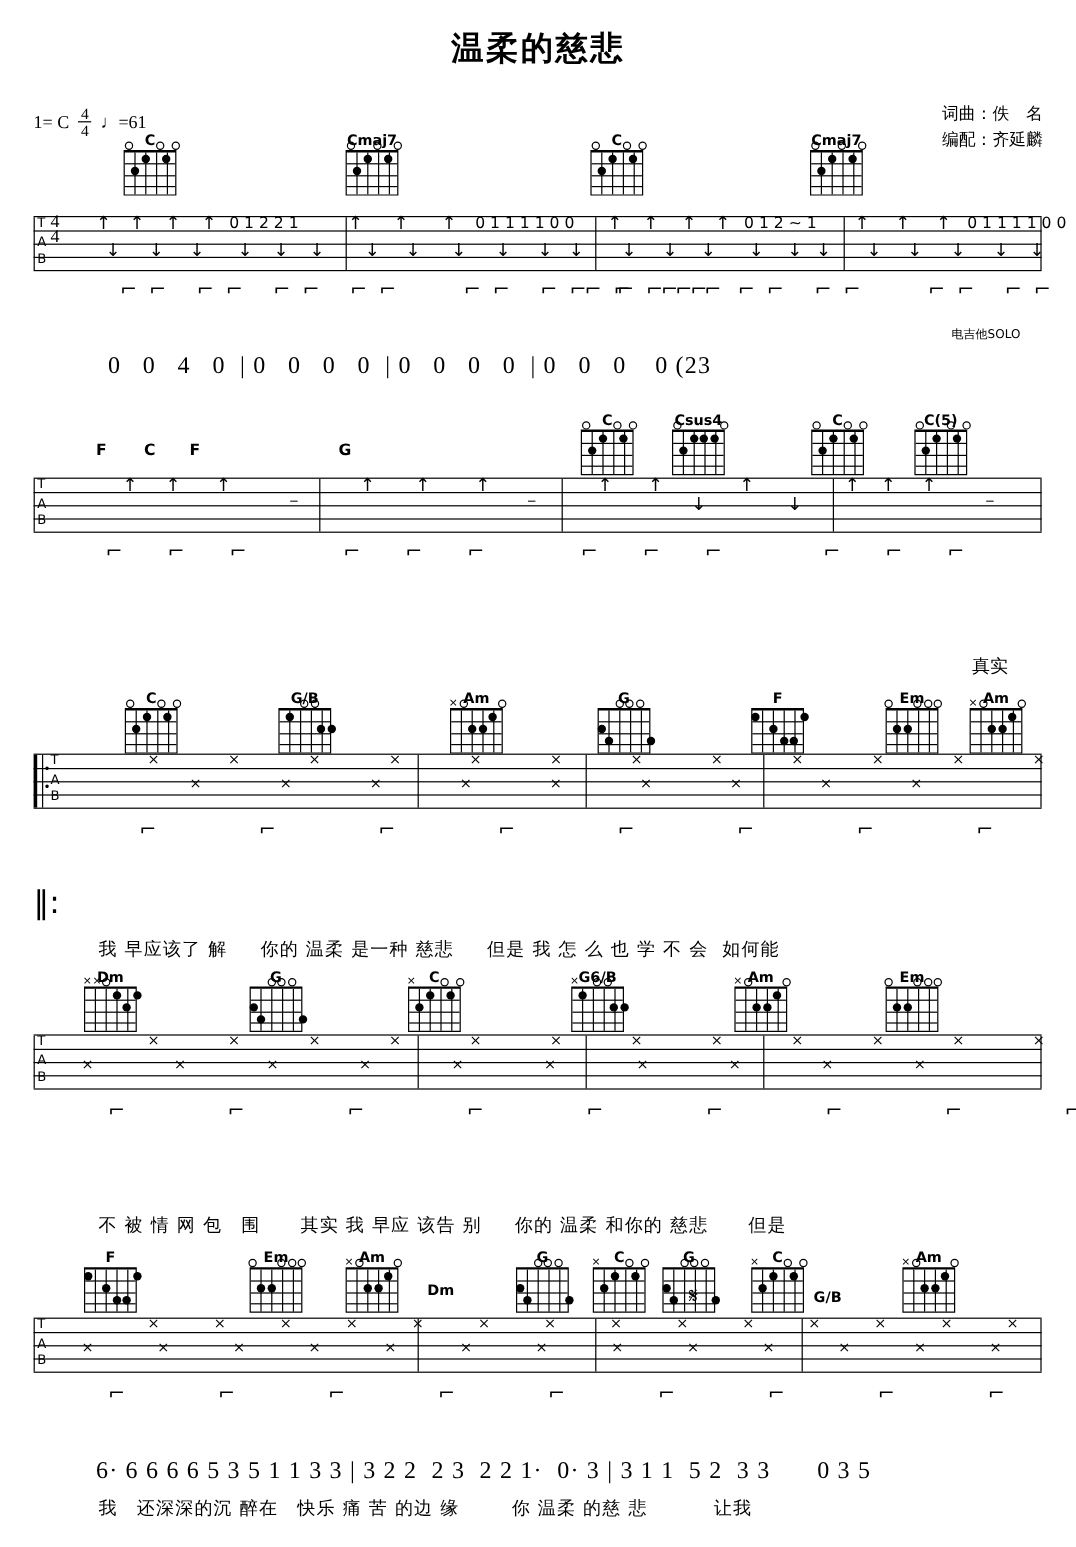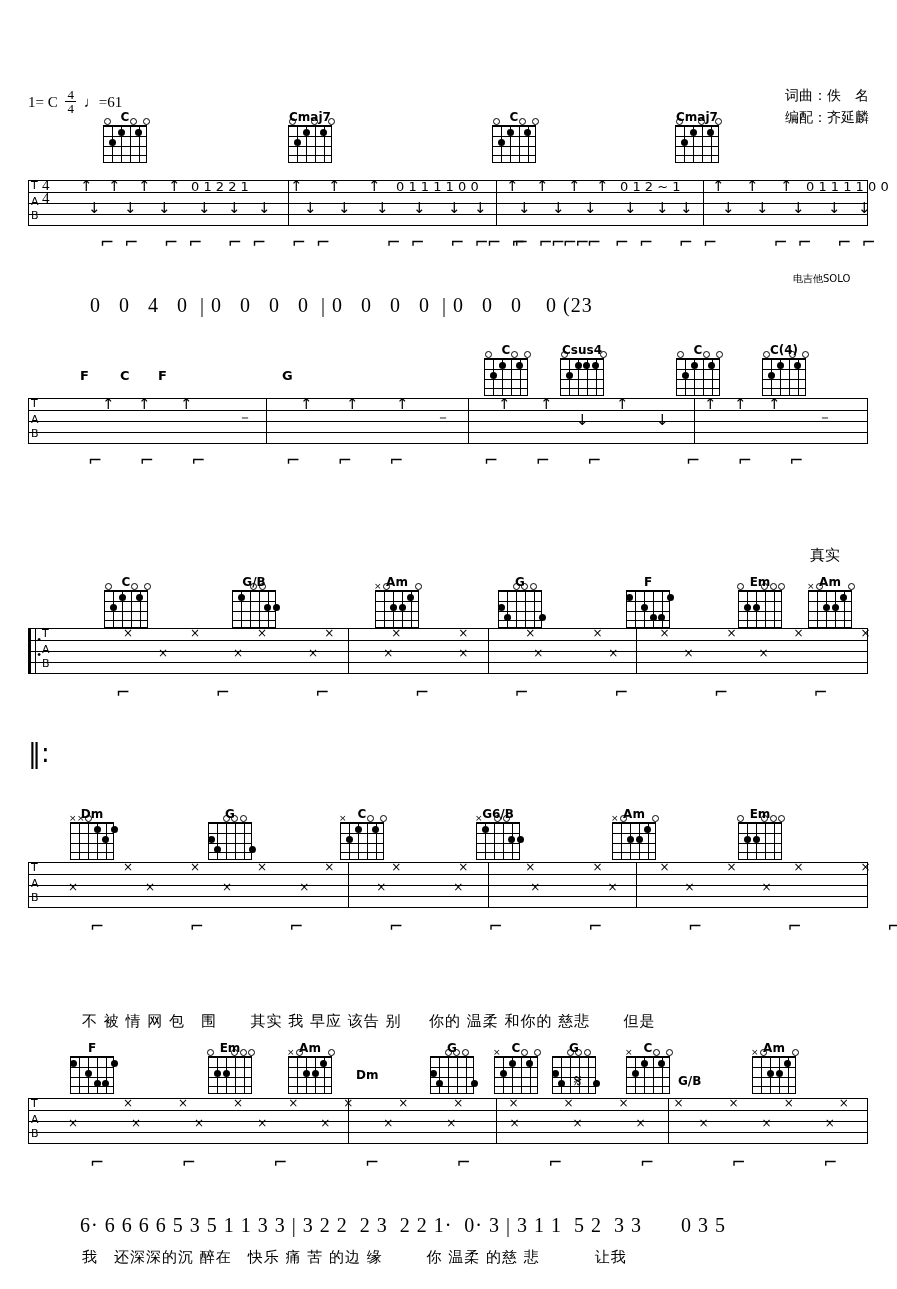--- a/index.html
+++ b/index.html
@@ -40,20 +40,21 @@
   .numline{position:absolute;font-size:19px;font-family:"Liberation Serif",serif;letter-spacing:0px;white-space:pre;}
   .lyr{position:absolute;font-size:15px;font-family:"DejaVu Sans",sans-serif;white-space:pre;}
 
   .smalllbl{position:absolute;font-size:10px;font-family:"DejaVu Sans",sans-serif;}
 </style>
 </head>
 <body>
 
 <div class="sheet">
 
+  <div class="title">温柔的慈悲</div>
 
   <div class="keyline">
     <span>1= C</span>
     <span class="frac">
       <span class="num">4</span>
       <span>4</span>
     </span>
     <span style="font-size:15px">♩</span><span>=61</span>
   </div>
 
@@ -255,21 +256,21 @@
         <i class="h" style="top:28px"></i>
       <span class="opn" style="left:0px"></span>
         <span class="opn" style="left:26px"></span>
         <span class="opn" style="left:39px"></span>
       <span class="dot" style="left:14px;top:2px"></span>
         <span class="dot" style="left:31px;top:2px"></span>
         <span class="dot" style="left:5px;top:12px"></span>
     </div>
   </div>
   <div class="chord" style="left:762px;top:358px">
-    <div class="nm">C(4)</div>
+    <div class="nm">C(5)</div>
     <div class="grid">
       <i class="v" style="left:8px"></i>
         <i class="v" style="left:17px"></i>
         <i class="v" style="left:26px"></i>
         <i class="v" style="left:35px"></i>
       <i class="h" style="top:9px"></i>
         <i class="h" style="top:19px"></i>
         <i class="h" style="top:28px"></i>
       <span class="opn" style="left:0px"></span>
         <span class="opn" style="left:26px"></span>
@@ -455,20 +456,21 @@
     <div class="tabmark" style="top:0px;left:14px">T</div>
     <div class="tabmark" style="top:16px;left:14px">A</div>
     <div class="tabmark" style="top:30px;left:14px">B</div>
     <div class="t" style="left:9px;top:4px;font-size:12px">•<br>•</div>
     <div class="t" style="left:95px;top:-3px;font-size:12px;letter-spacing:57px;font-family:'DejaVu Sans',sans-serif">××××××××××××</div>
     <div class="t" style="left:130px;top:17px;font-size:12px;letter-spacing:65px;font-family:'DejaVu Sans',sans-serif">×××××××××</div>
   </div>
   <div class="t" style="left:116px;top:682px;font-size:17px;font-family:'DejaVu Sans',sans-serif;letter-spacing:40px">⌐ ⌐ ⌐ ⌐ ⌐ ⌐ ⌐ ⌐ ⌐ ⌐ ⌐ ⌐</div>
 
   <div class="t" style="left:28px;top:738px;font-size:26px;font-family:'DejaVu Sans',sans-serif">‖:</div>
+  <div class="lyr" style="left:82px;top:782px;letter-spacing:1px">我 早应该了 解　  你的 温柔 是一种 慈悲　  但是 我 怎 么 也 学 不 会  如何能</div>
 
   <div class="chord" style="left:70px;top:822px">
     <div class="nm">Dm</div>
     <div class="grid">
       <i class="v" style="left:8px"></i>
         <i class="v" style="left:17px"></i>
         <i class="v" style="left:26px"></i>
         <i class="v" style="left:35px"></i>
       <i class="h" style="top:9px"></i>
         <i class="h" style="top:19px"></i>

